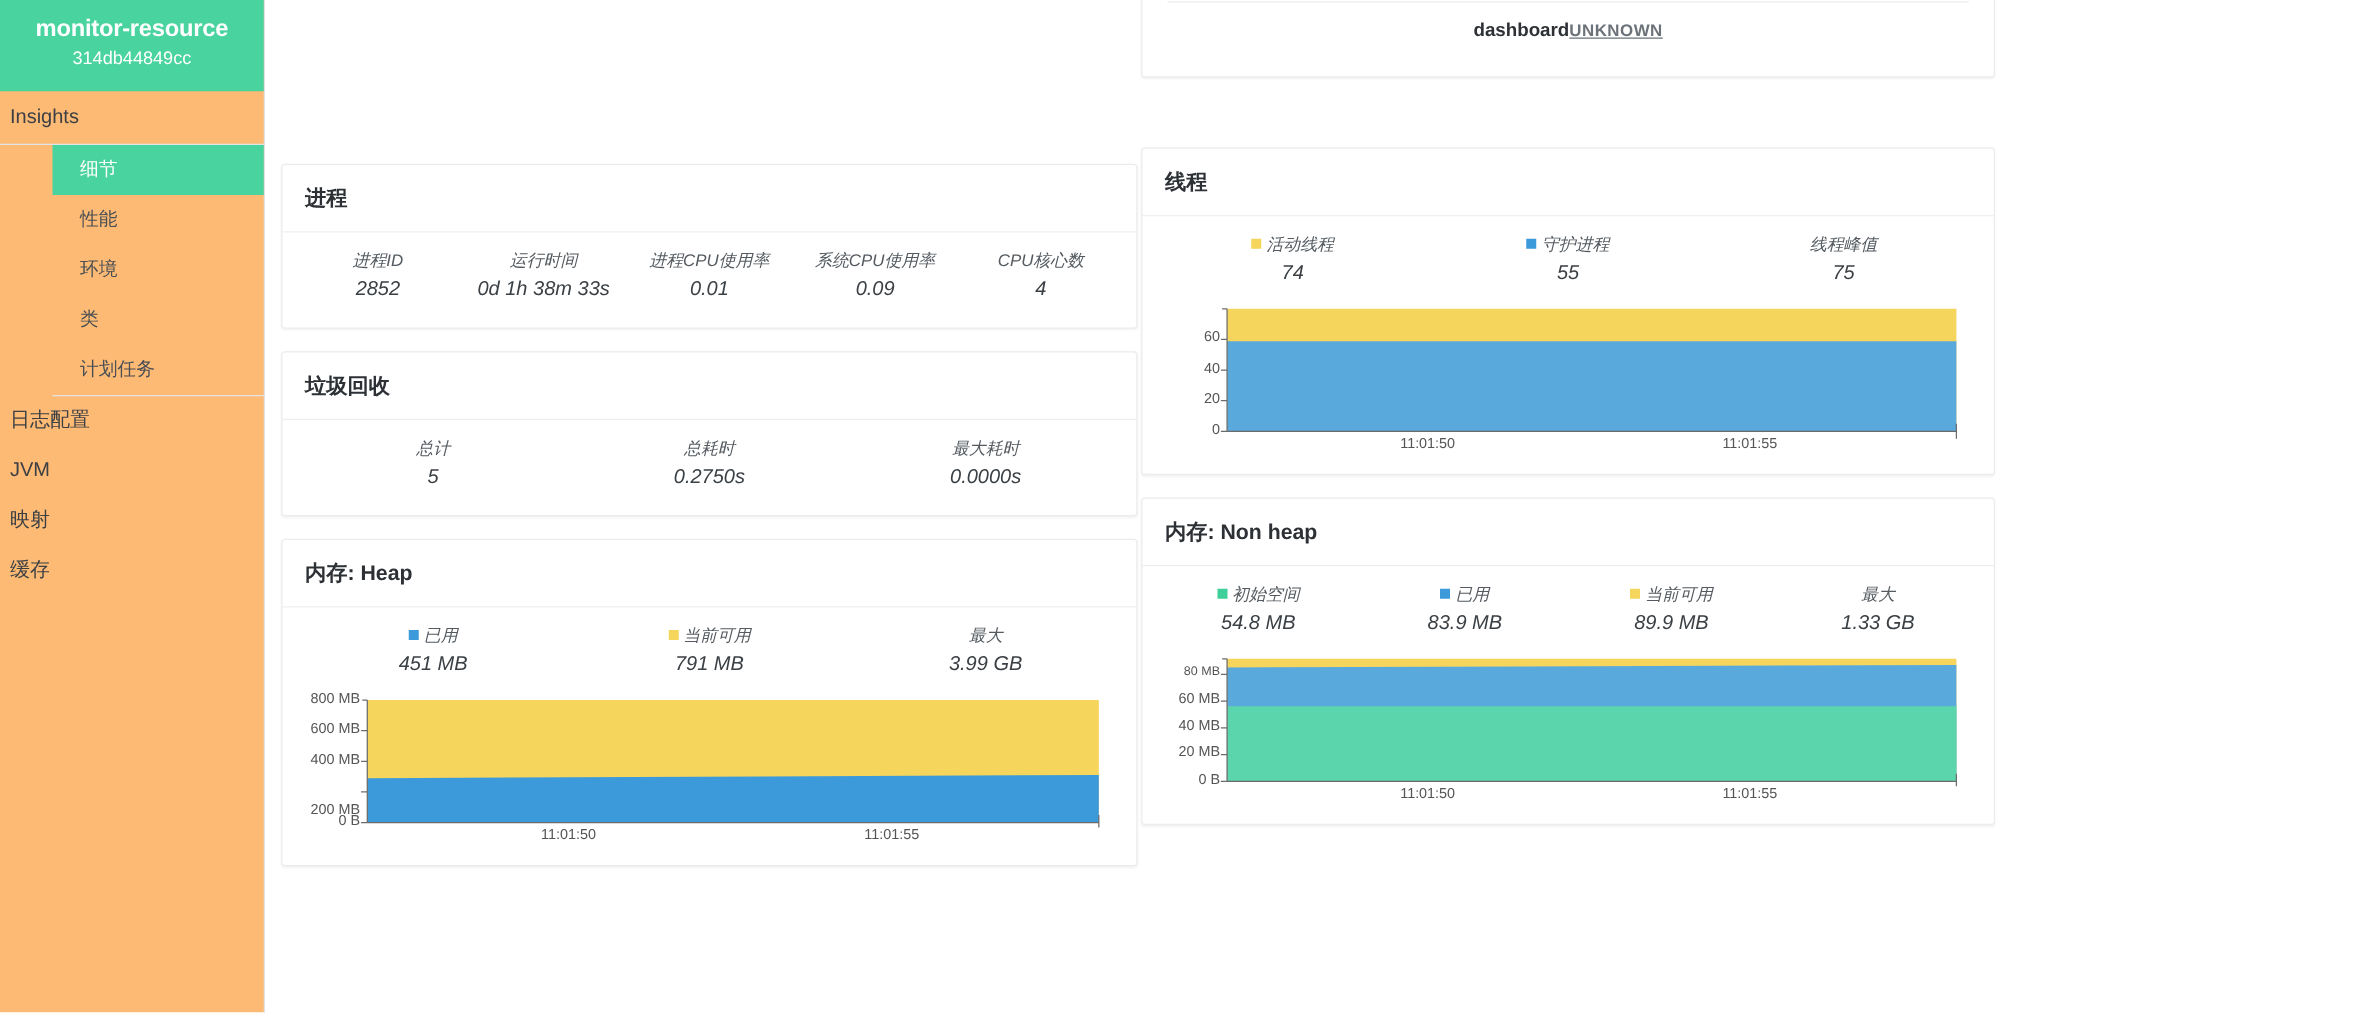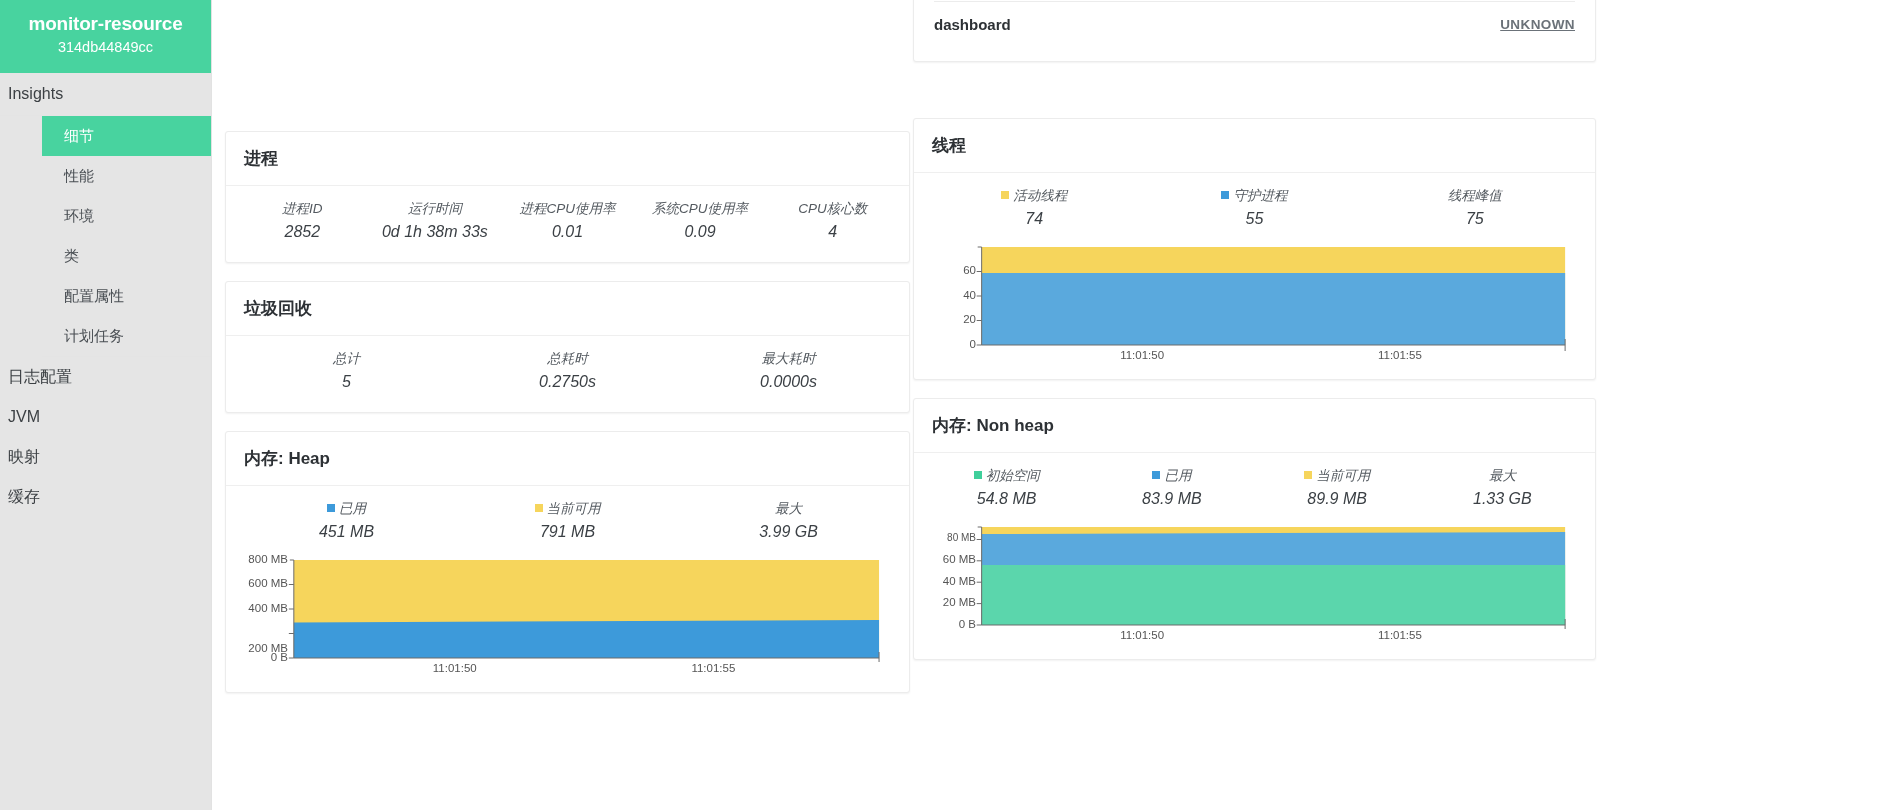--- a/index.html
+++ b/index.html
@@ -9,21 +9,21 @@
     overflow: hidden;
     background: #ffffff;
     font-family: "Liberation Sans", "DejaVu Sans", sans-serif;
     color: #34393d;
   }
   #app { display: flex; width: 1896px; height: 810px; }
 
   
   #sidebar {
     width: 212px; min-width: 212px; height: 810px;
-    background: #e5e5e5;
+    background: #fdba74;
     border-right: 1px solid #e2e2e2;
     display: flex; flex-direction: column;
   }
   .brand {
     background: #48d39f;
     padding: 12px 10px 16px 10px;
     text-align: center;
     color: #ffffff;
   }
   .brand-title {
@@ -87,21 +87,21 @@
   }
 
   
   .chart { position: relative; width: 100%; margin-top: 10px; }
   .chart svg { display: block; width: 100%; }
 
   
   .status-card { margin-top: 0; }
   .status-card .rows { }
   .status-row {
-    display: flex; align-items: center; justify-content: space-between;
+    display: flex; align-items: center; justify-content: center;
     padding: 14px 20px 14px 20px;
     border-top: 1px solid #ececec;
   }
   .status-row:first-child { border-top: none; }
   .status-name { font-size: 15px; font-weight: bold; color: #2d3135; }
   .status-value {
     font-size: 13.5px; font-weight: bold; color: #6b7279; letter-spacing: 0.4px; text-decoration: underline;
   }
   .status-topline { height: 1px; background: #ececec; margin: 0 20px; }
 </style>
@@ -123,23 +123,20 @@
         <span>细节</span>
       </div>
       <div class="nav-item">
         <span>性能</span>
       </div>
       <div class="nav-item">
         <span>环境</span>
       </div>
       <div class="nav-item">
         <span>类</span>
-      </div>
-      <div class="nav-item">
-        <span>配置属性</span>
       </div>
       <div class="nav-item">
         <span>计划任务</span>
       </div>
     </div>
 
     <div class="nav-item root">
       <span>日志配置</span>
     </div>
     <div class="nav-item root">

